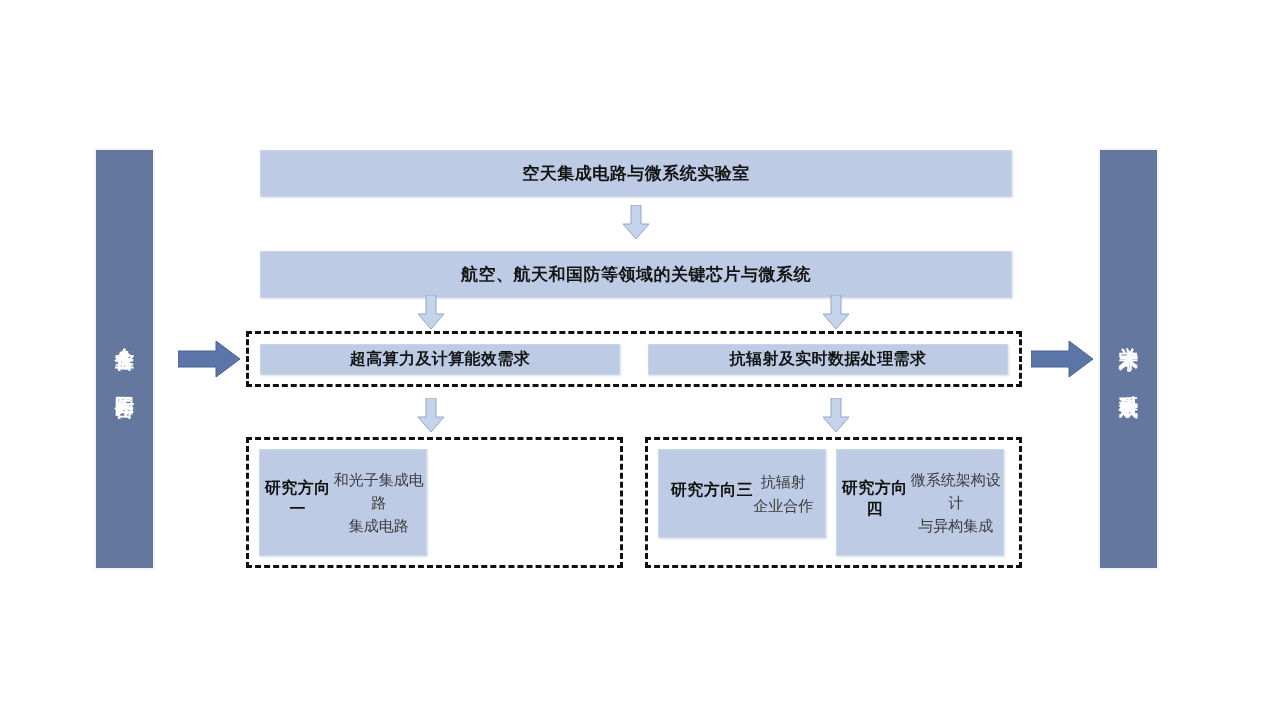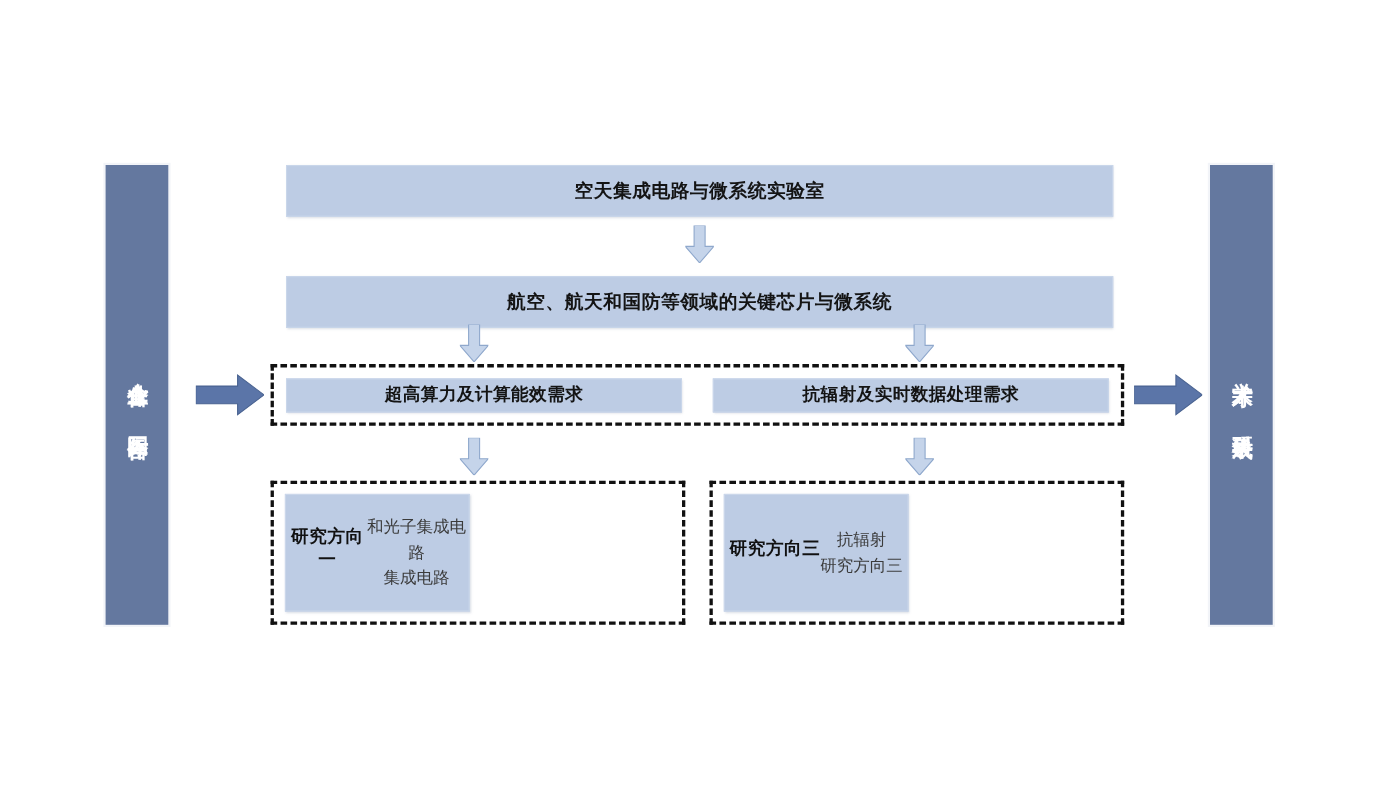--- a/index.html
+++ b/index.html
@@ -198,20 +198,25 @@
 
   <div class="rd-card" style="left:259px; top:449px; width:168px; height:107px;">
     <div class="rd-title">研究方向一</div>
     <div class="rd-desc">和光子集成电路
 集成电路</div>
   </div>
 
 
   <div class="dashed-box" style="left:645px; top:437px; width:377px; height:131px;"></div>
 
-  <div class="rd-card" style="left:658px; top:449px; width:168px; height:107px;">
+  <div class="rd-card" style="left:658px; top:449px; width:168px; height:89px;">
     <div class="rd-title">研究方向三</div>
     <div class="rd-desc">抗辐射
-研究方向三</div>
-  </div>
-
+企业合作</div>
+  </div>
+
+  <div class="rd-card" style="left:836px; top:449px; width:168px; height:107px;">
+    <div class="rd-title">研究方向四</div>
+    <div class="rd-desc">微系统架构设计
+与异构集成</div>
+  </div>
 
 </div>
 
 </body></html>

